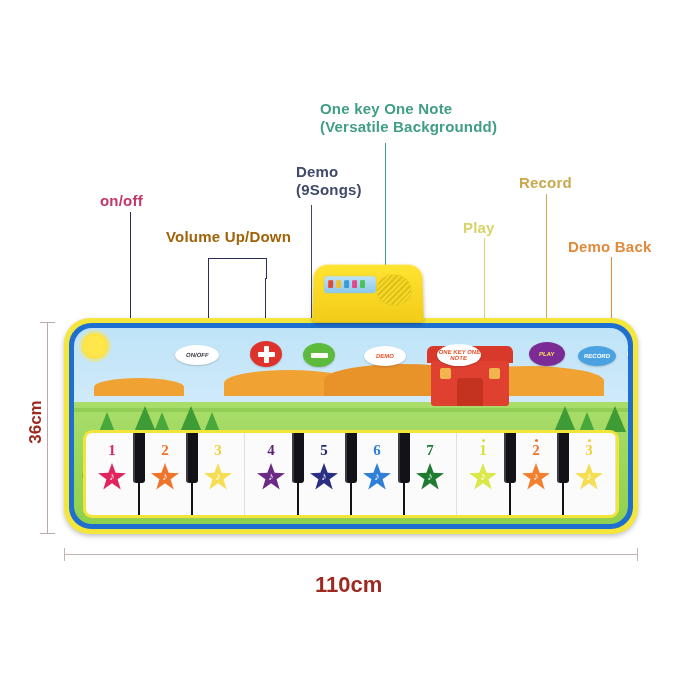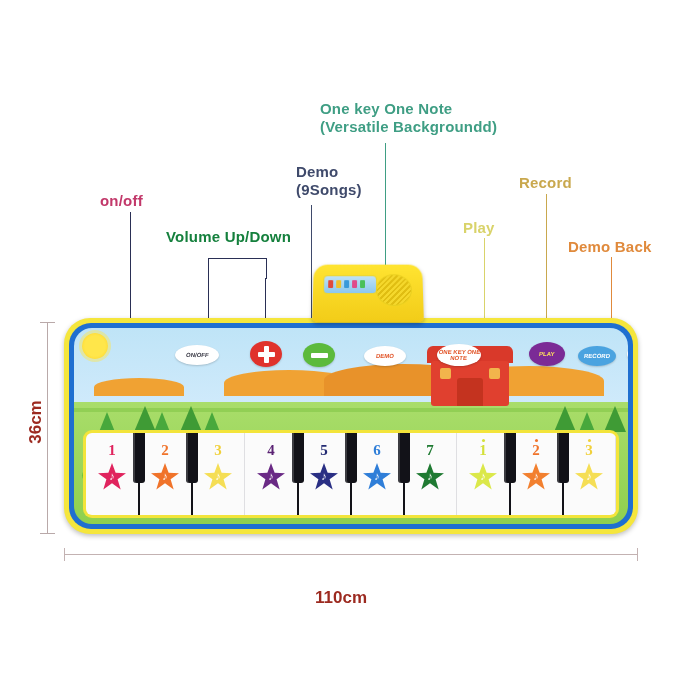--- a/index.html
+++ b/index.html
@@ -131,21 +131,21 @@
           border:1px solid #e9cf20;}
 </style>
 </head>
 <body>
 
 <div id="stage">
 
   <div id="callouts">
       <div class="callout" style="left: 100px; top: 192px; color: rgb(194, 56, 106); font-size: 15px;">on/off</div>
       <div class="leader" style="left: 130px; top: 212px; height: 128px; background: rgb(42, 47, 85);"></div>
-      <div class="callout" style="left: 166px; top: 228px; color: #15803d; font-size: 15px;">Volume Up/Down</div>
+      <div class="callout" style="left: 166px; top: 228px; color: #a16207; font-size: 15px;">Volume Up/Down</div>
       <div class="leader" style="left: 208px; top: 278px; height: 62px; background: rgb(42, 47, 85);"></div>
       <div class="leader" style="left: 265px; top: 278px; height: 62px; background: rgb(42, 47, 85);"></div>
       <div class="bracket" style="left: 208px; top: 258px; width: 57px; height: 20px;"></div>
       <div class="callout" style="left: 296px; top: 163px; color: rgb(63, 74, 107); font-size: 15px;">Demo
 (9Songs)</div>
       <div class="leader" style="left: 311px; top: 205px; height: 135px; background: rgb(63, 74, 107);"></div>
       <div class="callout" style="left: 320px; top: 100px; color: rgb(63, 158, 132); font-size: 15px;">One key One Note
 (Versatile Backgroundd)</div>
       <div class="leader" style="left: 385px; top: 143px; height: 192px; background: rgb(63, 158, 132);"></div>
       <div class="callout" style="left: 463px; top: 219px; color: rgb(217, 211, 106); font-size: 15px;">Play</div>
@@ -157,21 +157,21 @@
     </div>
 
   <div class="dimcap-v" style="left:40px;top:322px;"></div>
   <div class="dimline-v" style="left:47px;top:322px;height:212px;"></div>
   <div class="dimcap-v" style="left:40px;top:533px;"></div>
   <div class="dimlabel vert" style="left:6px;top:412px;width:60px;text-align:center;font-size:17px;">36cm</div>
 
   <div class="dimcap-h" style="left:64px;top:548px;"></div>
   <div class="dimline-h" style="left:64px;top:554px;width:574px;"></div>
   <div class="dimcap-h" style="left:637px;top:548px;"></div>
-  <div class="dimlabel" style="left:315px;top:588px;font-size:17px;">110cm</div>
+  <div class="dimlabel" style="left:315px;top:572px;font-size:22px;">110cm</div>
 
   <div id="mat">
     <div id="matinner">
       <div id="scene">
 
         <div class="sun"></div>
         <div class="grassline"></div>
 
         <div class="hills">
           <div class="hill" style="left:150px;width:130px;height:26px;"></div>

